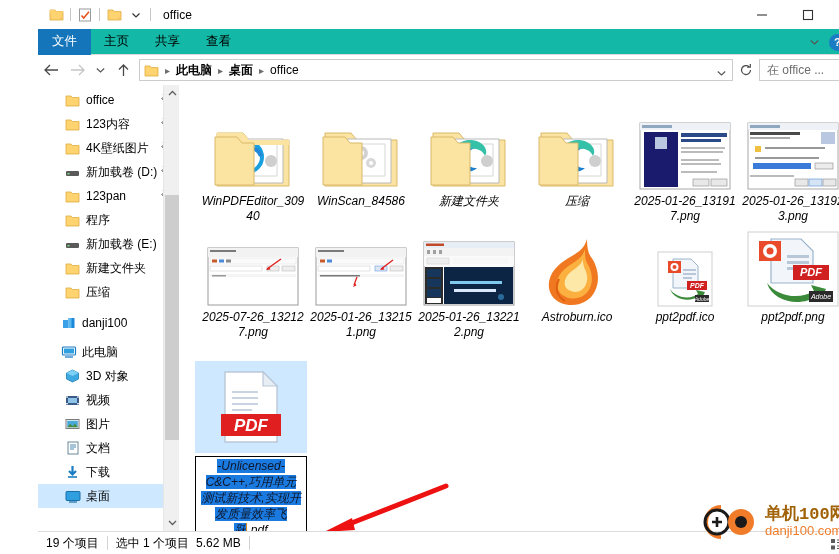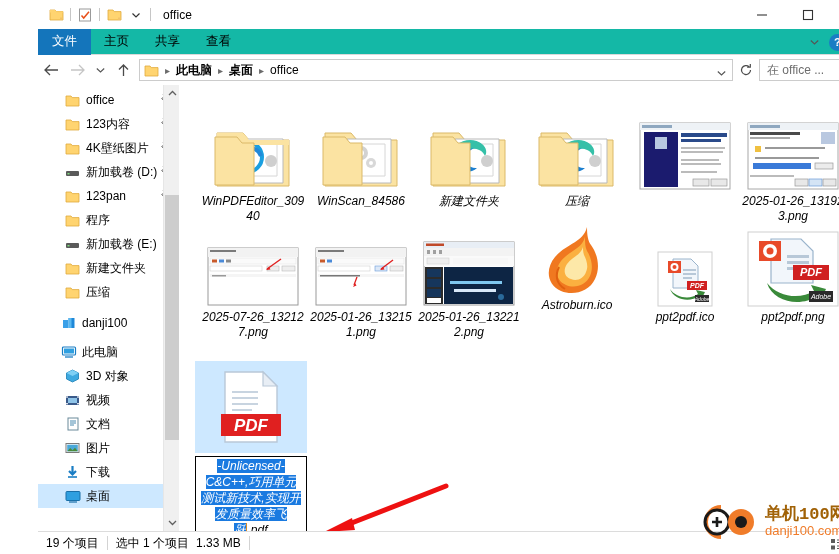--- a/index.html
+++ b/index.html
@@ -107,21 +107,21 @@
     font-size: 12px; color: #000; line-height: 15px; word-break: break-all;
     padding: 0 1px;
   }
   
   .tile.renaming .thumb-wrap { background: #cde8ff; align-items: center; height: 92px; }
   .rename-box {
     border: 1px solid #000; background: #fff; padding: 1px 2px;
     font-size: 12px; line-height: 16px; text-align: center; color: #000;
     margin-top: 2px;
   }
-  .rename-sel { background: #1a7ae0; color: #ffffff; }
+  .rename-sel { background: #1a7ae0; color: #0f172a; }
   .caret { display: inline-block; width: 1px; height: 13px; background: #d88a2a; vertical-align: -2px; }
 
   
   .statusbar {
     position: absolute; bottom: 0; left: 0; width: 839px; height: 23px;
     border-top: 1px solid #dcdcdc; background: #fff;
     display: flex; align-items: center; font-size: 12px; color: #000;
   }
   .st-seg { padding: 0 8px; display: flex; align-items: center; height: 38px; }
   .st-div { width: 1px; height: 14px; background: #d3d3d3; }
@@ -415,37 +415,37 @@
                 <rect x="1.2" y="9" width="1.6" height="1.4" fill="#fff"></rect>
                 <rect x="12.2" y="2.3" width="1.6" height="1.4" fill="#fff"></rect>
                 <rect x="12.2" y="9" width="1.6" height="1.4" fill="#fff"></rect>
               </svg>
             </span>
           <span class="nav-label">视频</span>
         </div>
 
         <div class="nav-item indent1">
           <span class="nav-ico">
-              <svg width="14" height="14" viewBox="0 0 14 14">
-                <rect x="2" y="1" width="10" height="12" fill="#fff" stroke="#6a8a9a" stroke-width="1"></rect>
-                <path d="M4 4h6M4 6h6M4 8h4" stroke="#4a8ab0" stroke-width="1"></path>
-              </svg>
-            </span>
-          <span class="nav-label">文档</span>
-        </div>
-
-        <div class="nav-item indent1">
-          <span class="nav-ico">
               <svg width="15" height="12" viewBox="0 0 15 12">
                 <rect x="1" y="1.5" width="13" height="9" fill="#fff" stroke="#7a7a7a" stroke-width="1"></rect>
                 <rect x="2.2" y="2.7" width="10.6" height="6.6" fill="#4aa8d8"></rect>
                 <path d="M2.2 9.3l3-3.2 2.4 2.2 2.4-2.6 2.8 3.6z" fill="#4a8a3a"></path>
               </svg>
             </span>
           <span class="nav-label">图片</span>
+        </div>
+
+        <div class="nav-item indent1">
+          <span class="nav-ico">
+              <svg width="14" height="14" viewBox="0 0 14 14">
+                <rect x="2" y="1" width="10" height="12" fill="#fff" stroke="#6a8a9a" stroke-width="1"></rect>
+                <path d="M4 4h6M4 6h6M4 8h4" stroke="#4a8ab0" stroke-width="1"></path>
+              </svg>
+            </span>
+          <span class="nav-label">文档</span>
         </div>
 
         <div class="nav-item indent1">
           <span class="nav-ico">
               <svg width="13" height="14" viewBox="0 0 13 14">
                 <path d="M6.5 1v7M3 6l3.5 3.5L10 6" stroke="#1a7dc4" stroke-width="2.2" fill="none"></path>
                 <path d="M2 12h9" stroke="#1a7dc4" stroke-width="1.6"></path>
               </svg>
             </span>
           <span class="nav-label">下载</span>
@@ -556,20 +556,21 @@
               <rect x="42" y="20" width="40" height="3" fill="#2a4a8a"></rect>
               <rect x="42" y="28" width="44" height="2" fill="#bbb"></rect>
               <rect x="42" y="32" width="42" height="2" fill="#bbb"></rect>
               <rect x="42" y="40" width="38" height="2" fill="#bbb"></rect>
               <rect x="42" y="44" width="40" height="2" fill="#bbb"></rect>
               <rect x="42" y="52" width="36" height="2" fill="#bbb"></rect>
               <rect x="54" y="60" width="16" height="7" fill="#e8e8e8" stroke="#999" stroke-width=".7"></rect>
               <rect x="72" y="60" width="16" height="7" fill="#e8e8e8" stroke="#999" stroke-width=".7"></rect>
             </svg>
           </div>
+          <div class="tile-label">2025-01-26_131917.png</div>
         </div>
 
         <div class="tile" style="left:554px;top:0">
           <div class="thumb-wrap">
             <svg width="92" height="72" viewBox="0 0 92 72">
               <rect x="1" y="4" width="90" height="66" fill="#fff" stroke="#a8a8a8" stroke-width="1"></rect>
               <rect x="1" y="4" width="90" height="7" fill="#eef2f6"></rect>
               <rect x="3" y="6" width="30" height="3" fill="#8fa8c0"></rect>
               <rect x="3" y="13" width="50" height="3" fill="#4a4a4a"></rect>
               <rect x="3" y="18" width="40" height="2" fill="#aaa"></rect>
@@ -653,21 +654,21 @@
               <rect x="4" y="57" width="14" height="5" fill="#fff"></rect>
               <rect x="21" y="26" width="69" height="37" fill="#0d2544"></rect>
               <rect x="27" y="40" width="52" height="3" fill="#7fc8f0"></rect>
               <rect x="31" y="48" width="42" height="3" fill="#d8e8f8"></rect>
               <circle cx="78" cy="56" r="3" fill="#2a6a9a"></circle>
             </svg>
           </div>
           <div class="tile-label">2025-01-26_132212.png</div>
         </div>
 
-        <div class="tile" style="left:338px;top:122px">
+        <div class="tile" style="left:338px;top:134px">
           <div class="thumb-wrap" style="height:80px">
             <svg width="80" height="72" viewBox="0 0 80 72">
               <path d="M50 4c-4 16-20 16-32 30-10 12-8 28 6 34 12 5 28 1 34-12 6-12 2-26-4-34-3-4-4-10-4-18z" fill="#f07820"></path>
               <path d="M48 14c-3 12-16 14-24 24-7 9-5 20 5 24 9 4 20 0 24-9 4-9 1-19-3-25-2-4-2-9-2-14z" fill="#fbb040"></path>
               <path d="M46 24c-2 8-11 10-16 17-4 6-3 13 4 15 6 3 13-1 15-7 3-6 0-13-2-17-1-3-1-6-1-8z" fill="#fde8a8"></path>
               <path d="M22 44c-4 8-3 17 6 22" stroke="#e06010" stroke-width="2" fill="none"></path>
             </svg>
           </div>
           <div class="tile-label">Astroburn.ico</div>
         </div>
@@ -752,21 +753,21 @@
       <path d="M4 50l28-14 3 12z" fill="#ee1111"></path>
     </svg>
   </div>
 
   <div class="statusbar">
     <div class="st-seg">19 个项目</div>
     <div class="st-div"></div>
     <div class="st-seg">
       <span>选中 1 个项目</span>
       <span style="width:7px"></span>
-      <span>1.33 MB</span>
+      <span>5.62 MB</span>
     </div>
     <div class="st-div"></div>
     <div class="view-btns">
       <div class="vb">
         <svg width="16" height="14" viewBox="0 0 16 14">
             <rect x="1" y="2" width="4" height="4" fill="#5a5a5a"></rect>
             <path d="M7 3h8M7 5.5h8M7 9h8M7 11.5h8" stroke="#5a5a5a" stroke-width="1.1"></path>
             <rect x="1" y="8.5" width="4" height="4" fill="#5a5a5a"></rect>
           </svg>
       </div>

